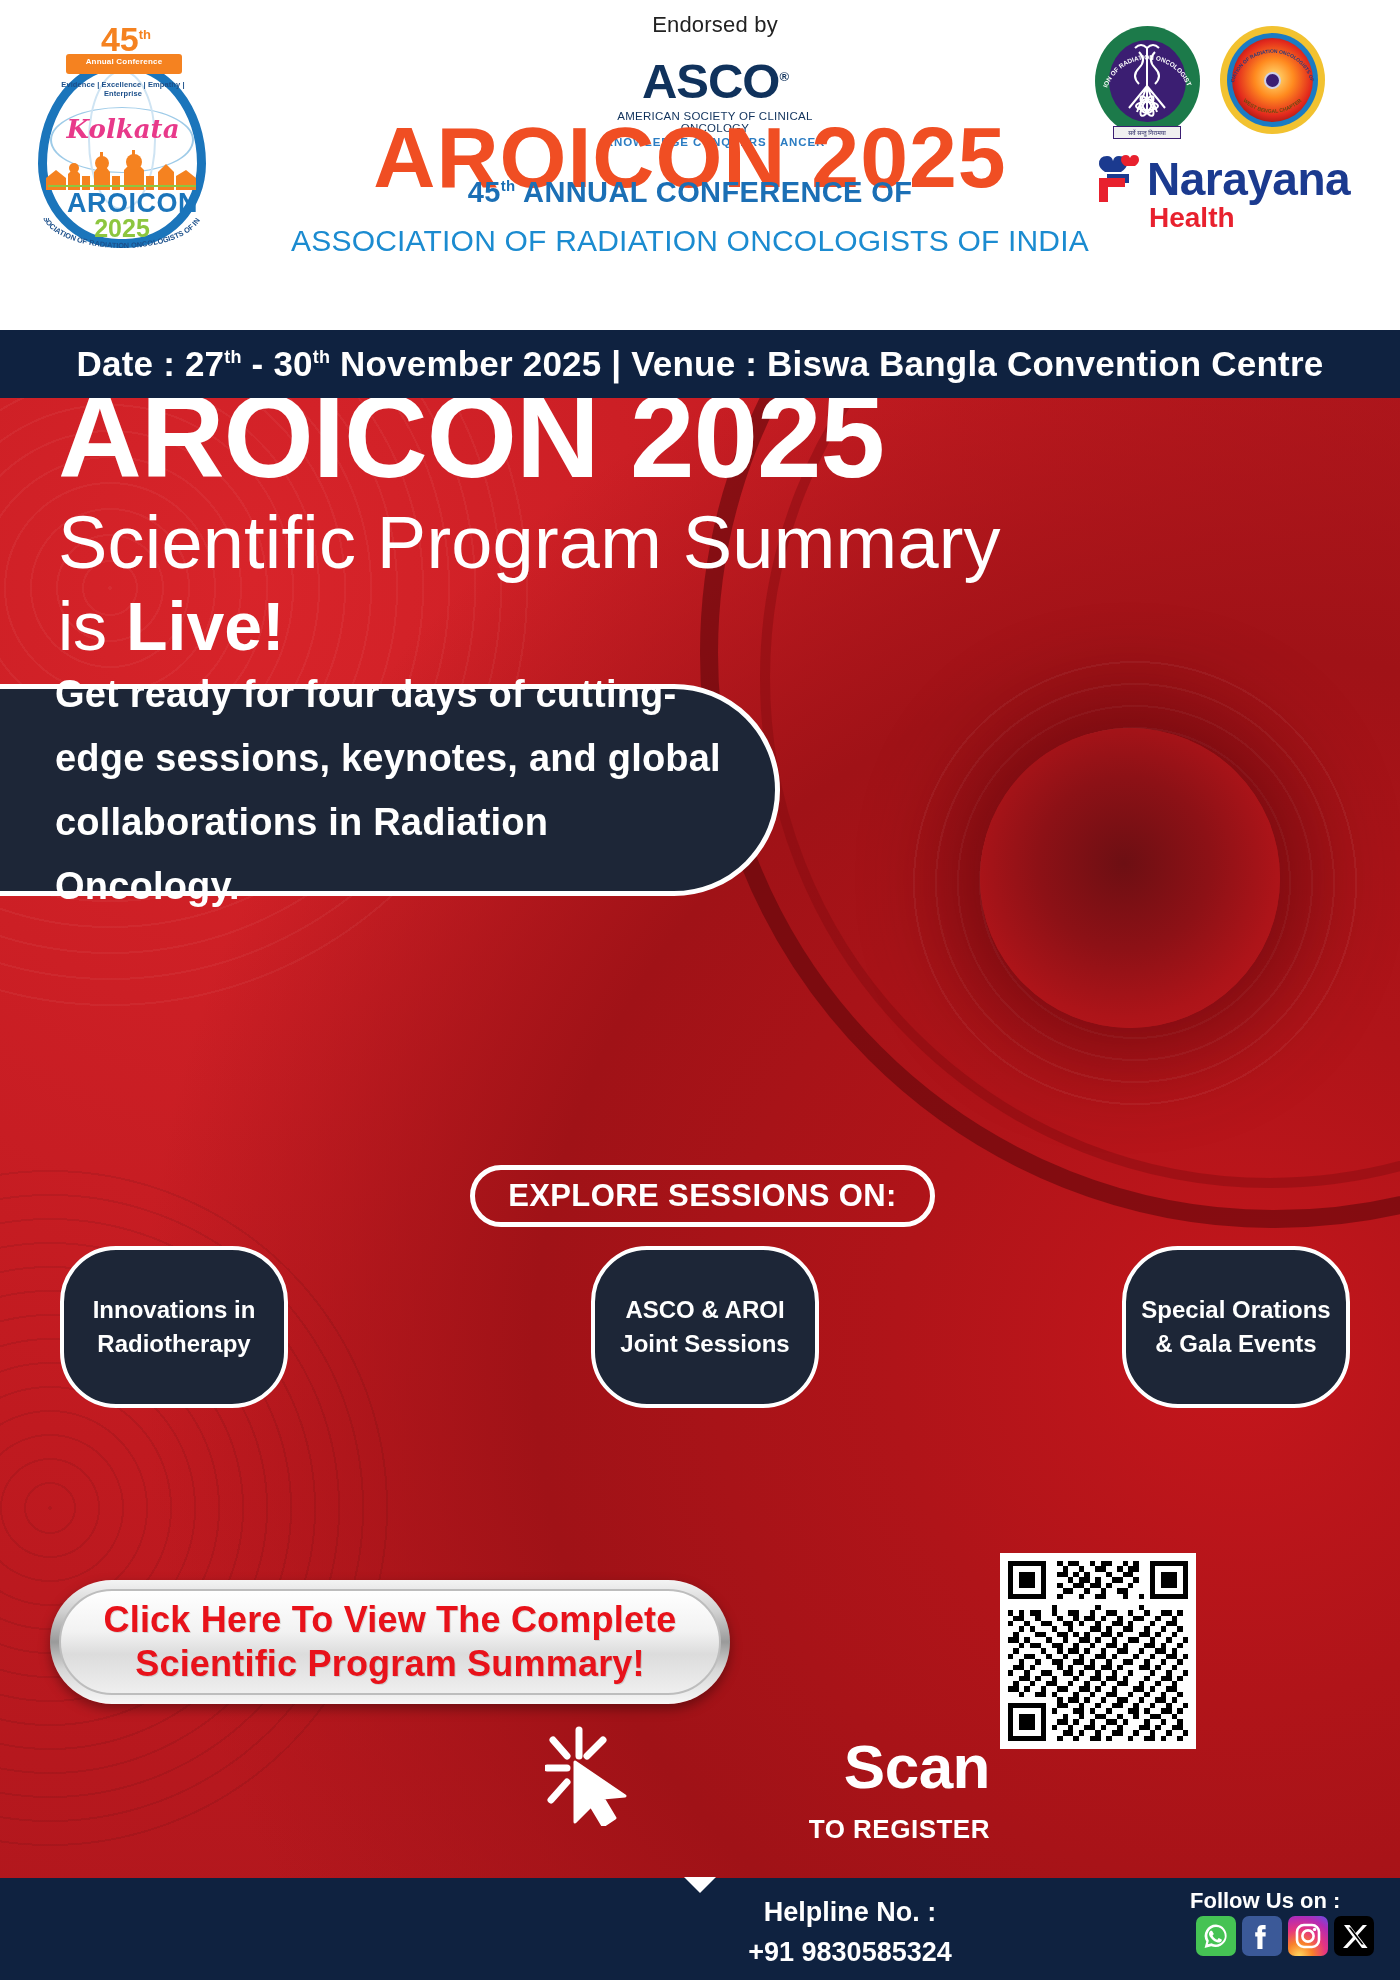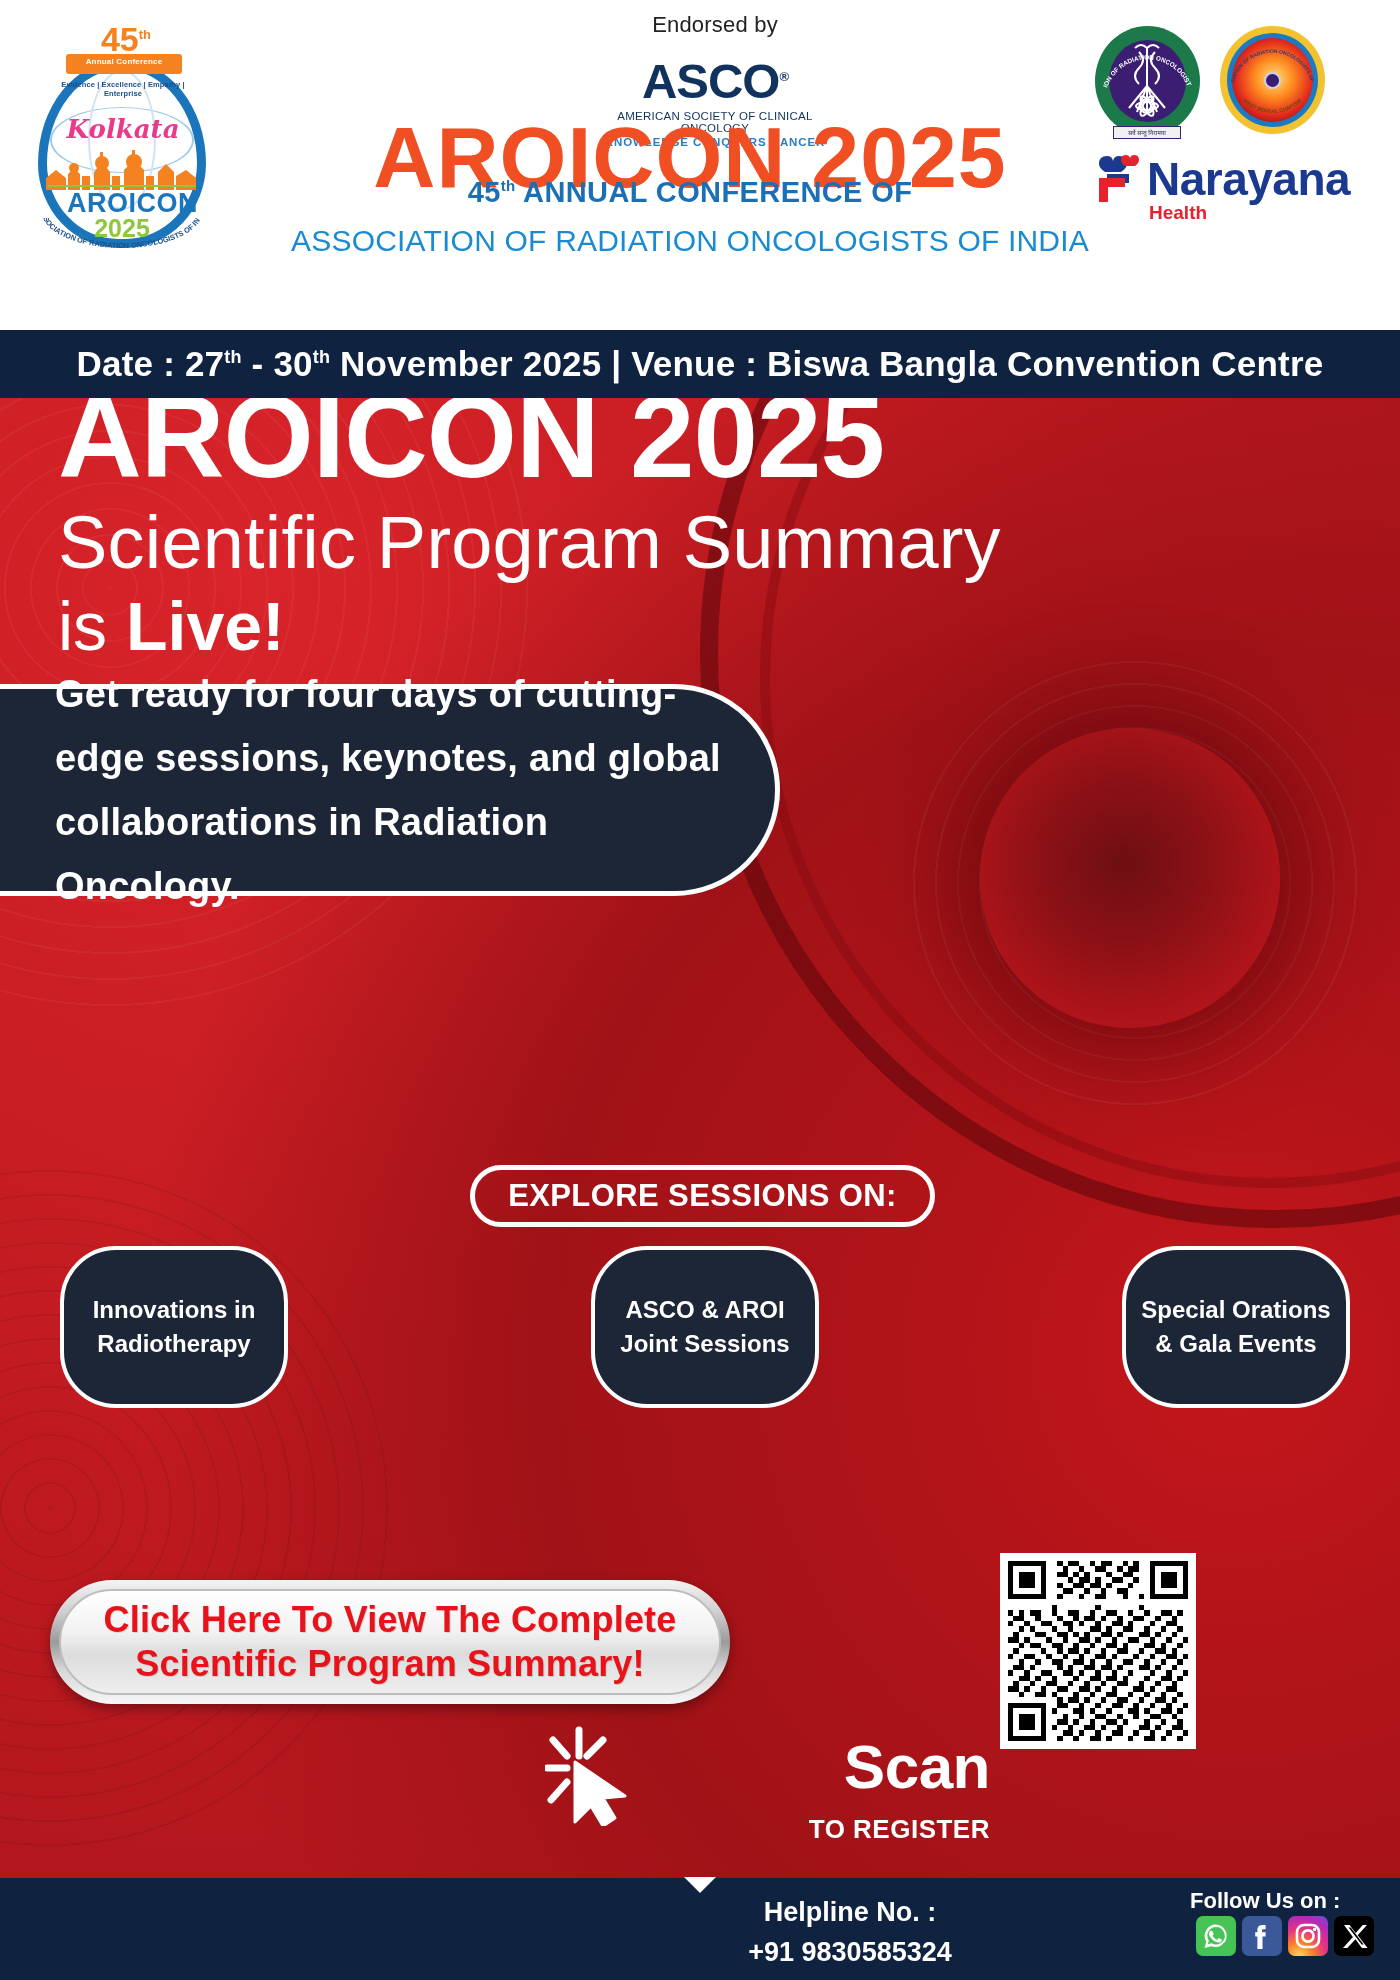--- a/index.html
+++ b/index.html
@@ -133,21 +133,21 @@
     position:absolute; left:44px; top:46px; width:17px; height:17px;
     border-radius:50%; background:#3b1e72; border:2px solid #cfcfe8;
   }
   .nh-logo { position:absolute; left:1095px; top:152px; width:240px; height:92px; }
   .nh-logo .cross { position:absolute; left:0; top:2px; width:48px; height:50px; }
   .nh-logo .nm {
     position:absolute; left:52px; top:4px; font-size:46px; font-weight:bold;
     color:#1b3a8f; letter-spacing:-.5px; line-height:46px;
   }
   .nh-logo .hl {
-    position:absolute; left:54px; top:50px; font-size:19px; font-weight:bold;
+    position:absolute; left:54px; top:50px; font-size:28px; font-weight:bold;
     color:#e8212e; letter-spacing:0px;
   }
 
   
   .datebar {
     position:absolute; left:0; top:330px; width:1400px; height:68px;
     background:#0f2240; display:flex; align-items:center; justify-content:center;
   }
   .datebar .txt {
     color:#ffffff; font-size:35px; font-weight:bold; letter-spacing:.2px;

